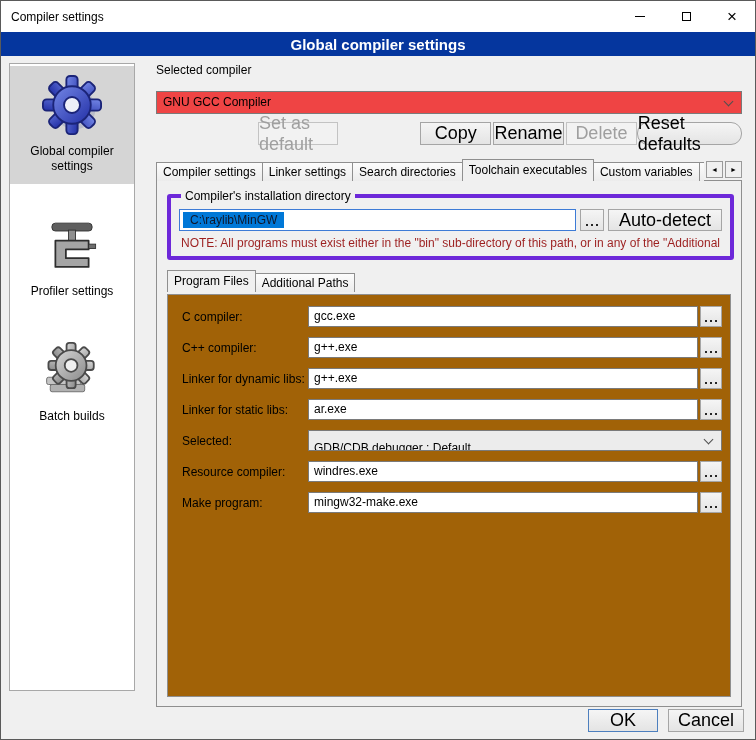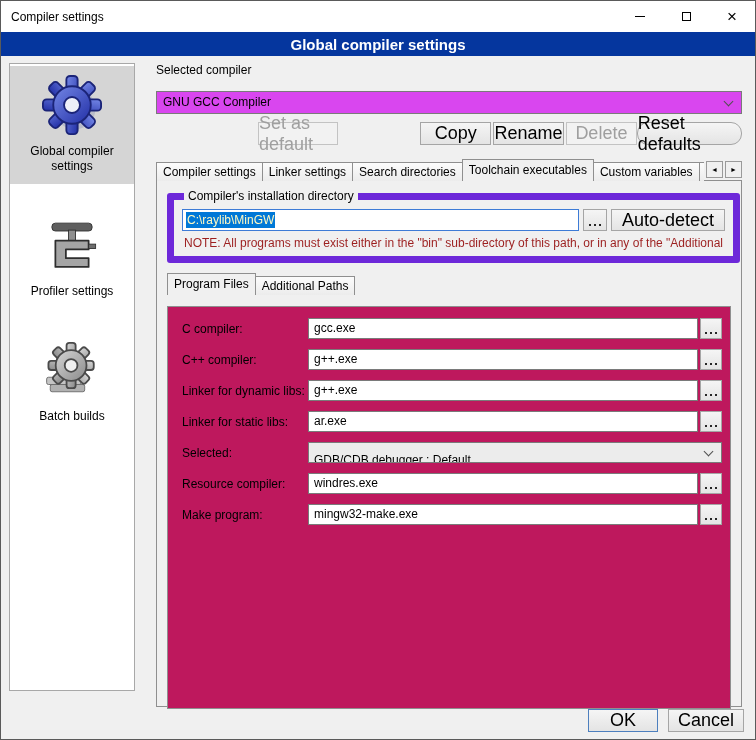--- a/index.html
+++ b/index.html
@@ -25,50 +25,50 @@
   
   .sidebar { position: absolute; left: 8px; top: 62px; width: 126px; height: 628px; background: #fff; border: 1px solid #a8a8a8; padding-top: 2px; }
   .side-item { text-align: center; padding: 8px 4px 10px; }
   .side-item + .side-item { margin-top: 22px; }
   .side-item.selected { background: #d5d5d5; }
   .side-icon { height: 62px; display: flex; align-items: center; justify-content: center; }
   .side-label { margin-top: 8px; line-height: 1.25; }
   
   .main { position: absolute; left: 155px; top: 62px; width: 586px; }
   .sc-label { display: block; height: 16px; margin-bottom: 12px; }
-  .combo { position: relative; height: 23px; background: #d946ef; border: 1px solid #7a7a7a; padding: 3px 22px 0 6px; }
+  .combo { position: relative; height: 23px; background: #ef4444; border: 1px solid #7a7a7a; padding: 3px 22px 0 6px; }
   .chev { width: 7px; height: 7px; border-right: 1px solid #505050; border-bottom: 1px solid #505050; transform: rotate(45deg); position: absolute; right: 9px; top: 6px; }
   .btnrow { display: flex; margin-top: 8px; height: 23px; }
   .btn { border: 1px solid #a5a5a5; background: linear-gradient(#f5f5f5, #e4e4e4); display: flex; align-items: center; justify-content: center; font-size: 18px; cursor: default; }
   .btn.disabled { color: #9f9f9f; border-color: #c3c3c3; background: #f2f2f2; }
   .b-setdef { width: 84px; margin-left: 102px; }
   .b-copy { width: 74px; margin-left: 82px; }
   .b-rename { width: 74px; margin-left: 2px; }
   .b-delete { width: 74px; margin-left: 2px; }
   .b-reset { width: 110px; margin-left: auto; border-radius: 11px; }
   
   .tabbar { display: flex; align-items: flex-end; margin-top: 14px; position: relative; z-index: 2; margin-bottom: -1px; height: 22px; }
   .tabs-viewport { display: flex; align-items: flex-end; overflow: hidden; width: 548px; height: 22px; white-space: nowrap; }
   .tab { flex-shrink: 0; height: 19px; line-height: 18px; padding: 0 6px; border: 1px solid #8f8f8f; border-bottom: none; background: linear-gradient(#fcfcfc, #ececec); margin-right: -1px; }
   .tab.active { height: 22px; line-height: 21px; background: #f0f0f0; position: relative; z-index: 3; }
   .tab-arrows { margin-left: auto; display: flex; gap: 2px; margin-bottom: 3px; }
   .tab-arrow { width: 17px; height: 17px; border: 1px solid #9a9a9a; background: #f0f0f0; font-size: 7px; display: flex; align-items: center; justify-content: center; }
   .panel { border: 1px solid #8f8f8f; background: #f0f0f0; height: 527px; position: relative; z-index: 1; }
   
-  fieldset.group { border: 7px solid #6d28d9; border-radius: 3px; margin: 8px 10px 0; padding: 6px 8px 6px; }
+  fieldset.group { border: 4px solid #6d28d9; border-radius: 3px; margin: 8px 10px 0; padding: 6px 8px 6px; }
   fieldset.group legend { padding: 0 4px; margin-left: 2px; }
   .dirrow { display: flex; align-items: center; gap: 4px; }
   .dir-input { flex: 1; height: 22px; border: 1px solid #3d7bd6; background: #fff; padding: 2px 3px; display: flex; align-items: center; overflow: hidden; }
-  .dir-input .sel { background: var(--selection, #0078d7); color: #fef9c3; padding: 1px 1px; white-space: nowrap; }
+  .dir-input .sel { background: var(--selection, #0078d7); color: #0f172a; padding: 1px 7px; white-space: nowrap; }
   .btn-browse-sm { width: 24px; height: 22px; }
   .btn-autodetect { height: 22px; padding: 0 10px; text-align: center; }
   .note { margin: 5px 2px 0; color: var(--note, #9c1f1f); white-space: nowrap; overflow: hidden; }
   
   .subtabbar { display: flex; align-items: flex-end; margin: 10px 10px -1px; position: relative; z-index: 2; height: 22px; }
-  .subpanel { margin: 12px 10px; border: 1px solid #8f8f8f; background: #be185d; height: 403px; position: relative; z-index: 1; padding: 11px 8px 0 14px; }
+  .subpanel { margin: 3px 10px; border: 1px solid #8f8f8f; background: #a16207; height: 403px; position: relative; z-index: 1; padding: 11px 8px 0 14px; }
   .frow { display: flex; align-items: center; height: 21px; margin-bottom: 10px; }
   .flabel { width: 126px; flex-shrink: 0; }
   .ftext { flex: 1; height: 21px; border: 1px solid #7a7a7a; background: #fff; padding: 2px 5px; overflow: hidden; white-space: nowrap; }
   .fbrowse { width: 22px; height: 21px; margin-left: 2px; }
   .fselect { flex: 1; height: 21px; border: 1px solid #7a7a7a; background: #ececec; padding: 10px 22px 2px 5px; position: relative; overflow: hidden; white-space: nowrap; }
   .fselect .chev { top: 5px; }
   
   .footer { position: absolute; right: 11px; top: 708px; display: flex; gap: 10px; }
   .btn-ok { width: 70px; height: 23px; border-color: #4d7fbe; }
   .btn-cancel { width: 76px; height: 23px; }

